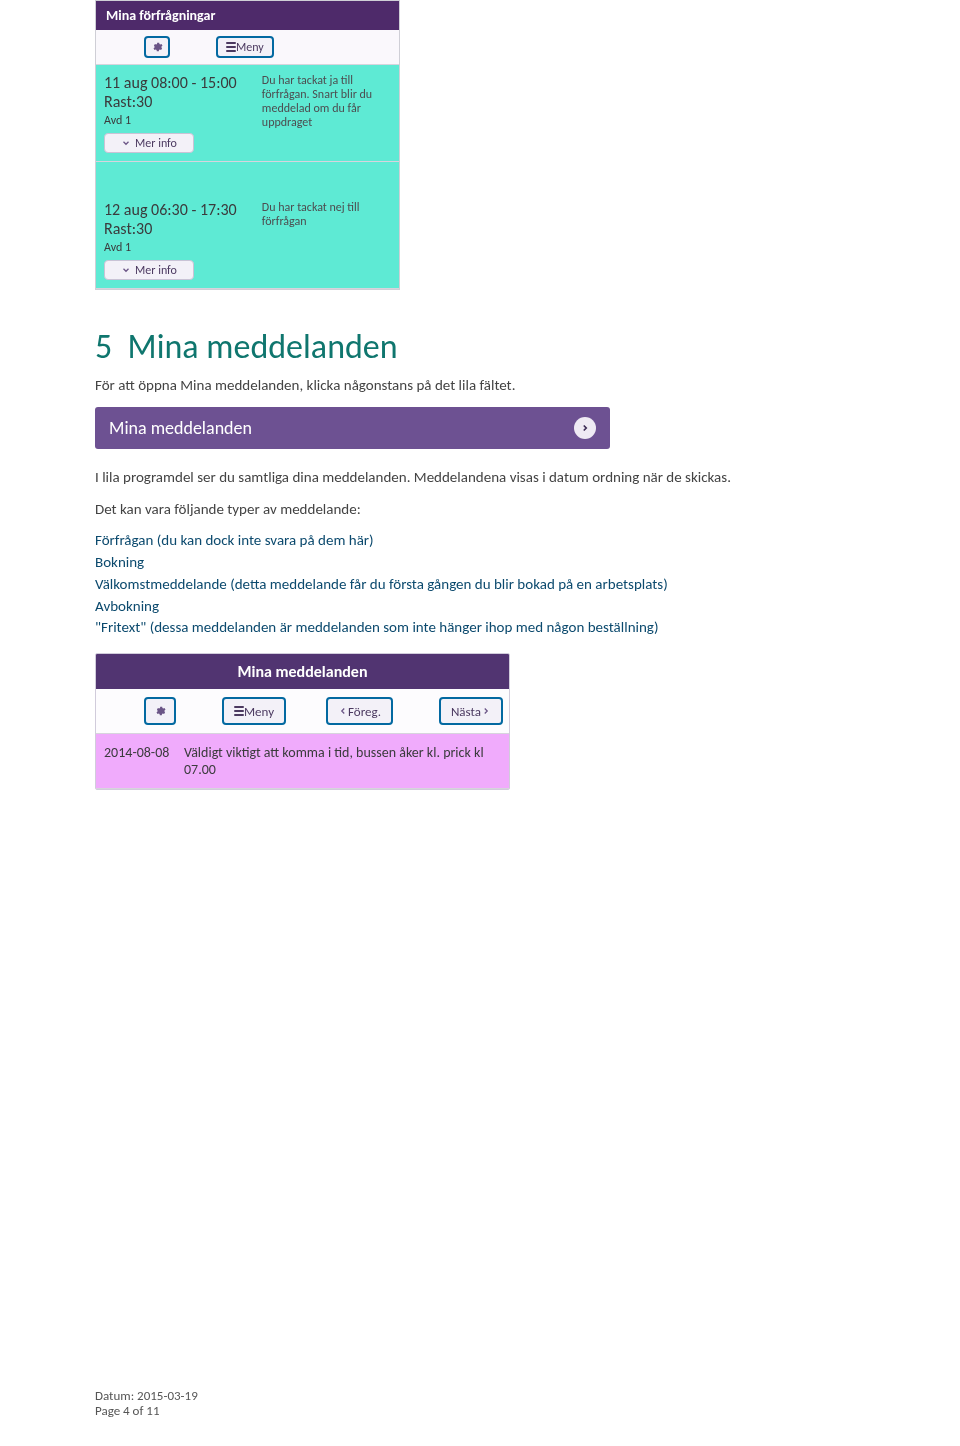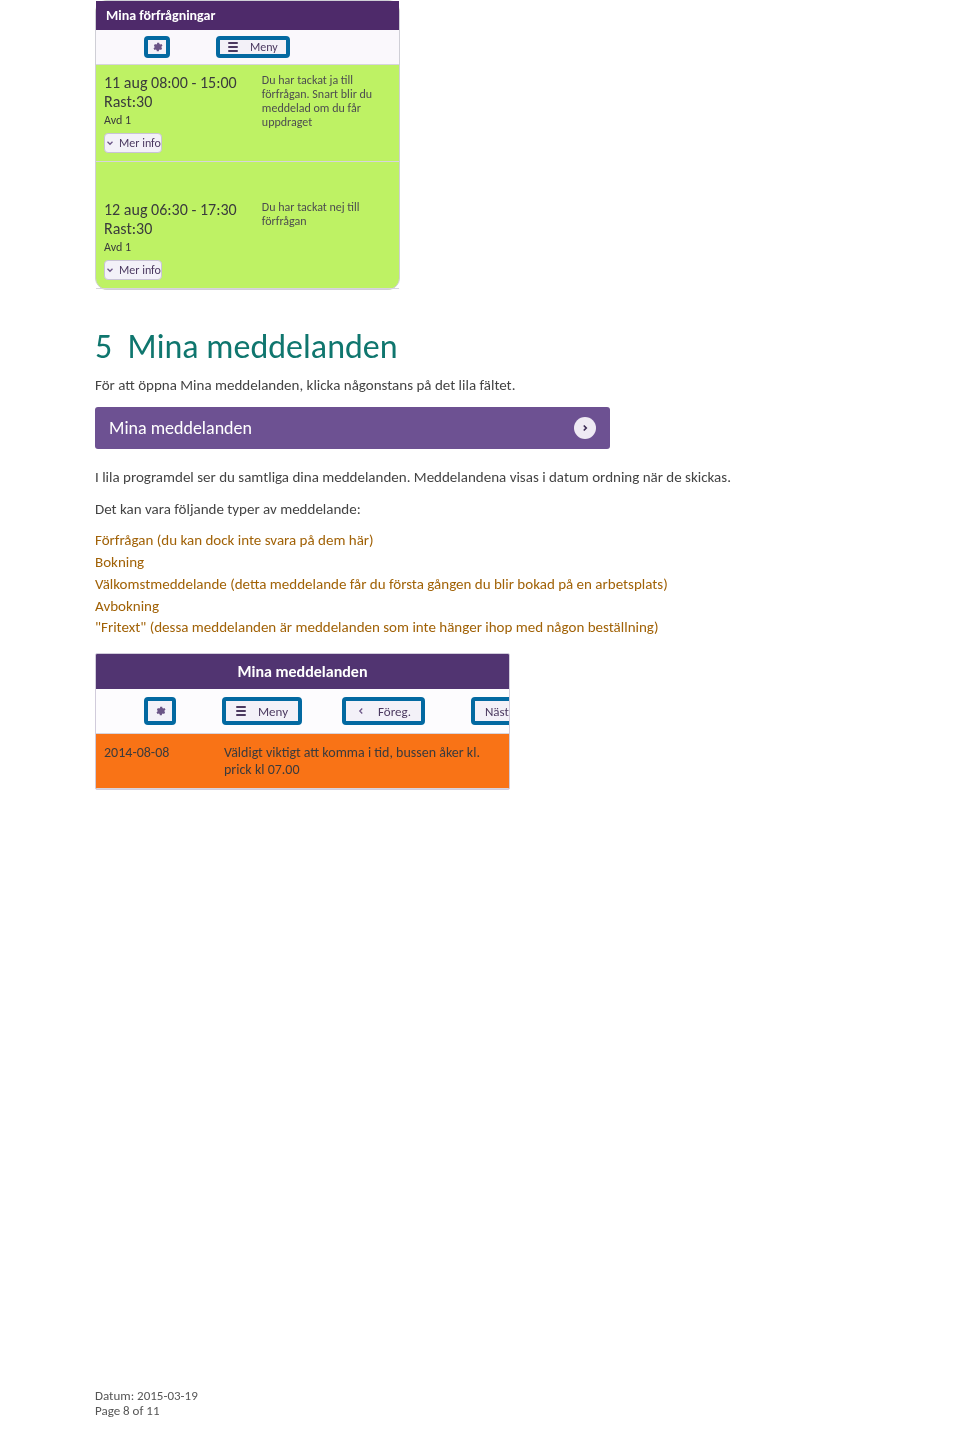--- a/index.html
+++ b/index.html
@@ -1,60 +1,60 @@
 <!DOCTYPE html>
 <html><head>
 <meta charset="utf-8">
 <style>
   * { box-sizing: border-box; margin: 0; padding: 0; }
   html, body { background: #fff; font-family: Calibri, Arial, sans-serif; color: #333; }
   .page { width: 960px; min-height: 1446px; position: relative; padding: 0 95px 60px 95px; }
 
   
-  .shot1 { width: 305px; border: 1px solid #cfcfd6; background: #bef264; font-size: 12px; border-radius: 12px; }
+  .shot1 { width: 305px; border: 1px solid #cfcfd6; background: #5eead4; font-size: 12px; border-radius: 0; }
   .shot1-header {
     background: #4e2a6a; color: #fff; font-weight: bold;
     padding: 6px 10px; font-size: 14px;
   }
   .shot1-toolbar {
     padding: 6px 8px; border-bottom: 1px solid #d7d4dd; display: flex; align-items: center; gap: 6px;
     background: #faf8fc;
   }
   .pill-btn {
     display: inline-flex; align-items: center; justify-content: center;
-    background: #f3f1f8; border: 4px solid #0369a1; border-radius: 4px;
-    height: 22px; padding: 0 8px; color: #4b3960; font-size: 12px; gap: 12px; margin-left: 40px;
+    background: #f3f1f8; border: 2px solid #0369a1; border-radius: 4px;
+    height: 22px; padding: 0 8px; color: #4b3960; font-size: 12px; gap: 0; margin-left: 40px;
   }
   .pill-btn.icon-only { width: 26px; padding: 0; }
   .pill-btn .hamb { display: inline-block; width: 10px; }
   .pill-btn .hamb span { display: block; height: 2px; background: #4b3960; margin: 2px 0; border-radius: 1px; }
   .gear { width: 12px; height: 12px; display: inline-block; }
 
   .req-item {
     display: flex; border-bottom: 1px solid #d7d4dd; padding: 8px;
   }
   .req-left { width: 55%; }
   .req-right { width: 45%; color: #4d4d50; }
   .timeline { color: #3b3b3d; font-size: 16px; }
   .dept { color: #3b3b3d; font-size: 12px; margin-top: 2px; }
   .merinfo {
     display: inline-flex; align-items: center; gap: 4px;
     background: #f3f1f8; border: 1px solid #c9c3d6; border-radius: 4px;
-    height: 20px; padding: 0 0; font-size: 12px; color: #4b3960; margin-top: 6px;
+    height: 20px; padding: 0 16px; font-size: 12px; color: #4b3960; margin-top: 6px;
   }
   .chev-down { width: 10px; height: 10px; display: inline-block; }
   .gap-block { height: 30px; }
 
   
   .sec-heading {
     color: #0f766e; font-size: 34px; font-weight: 400; margin: 36px 0 8px 0;
     font-family: "Segoe UI Light", Calibri, Arial, sans-serif;
   }
   .body-p { color: #444; font-size: 15px; line-height: 1.45; margin: 0 0 10px 0; }
-  .body-list { color: #a16207; font-size: 15px; line-height: 1.45; margin: 0 0 4px 0; }
+  .body-list { color: #0c4a6e; font-size: 15px; line-height: 1.45; margin: 0 0 4px 0; }
   .body-list div { margin: 0; }
 
   
   .shot2 {
     width: 515px; background: #6d5192; color: #fff; border-radius: 3px;
     display: flex; align-items: center; justify-content: space-between;
     padding: 10px 14px; font-size: 18px; margin: 6px 0 18px 0;
   }
   .shot2 .chev-right {
     display: inline-flex; width: 22px; height: 22px; border-radius: 50%;
@@ -70,21 +70,21 @@
   }
   .shot3-toolbar {
     padding: 8px; display: flex; align-items: center; justify-content: space-between;
     border-bottom: 1px solid #d7d4dd; background: #fdfcfe;
   }
   .shot3-toolbar .left { display: flex; gap: 6px; align-items: center; }
   .shot3-toolbar .right { display: flex; gap: 6px; align-items: center; }
   .pill-btn.big { height: 28px; font-size: 13px; padding: 0 10px; }
   .pill-btn.big.icon-only { width: 32px; padding: 0; }
   .shot3-row {
-    display: flex; border-bottom: 1px solid #d7d4dd; padding: 10px 8px; background: #f97316; gap: 40px;
+    display: flex; border-bottom: 1px solid #d7d4dd; padding: 10px 8px; background: #f0abfc;
   }
   .shot3-row .date { width: 80px; color: #3b3b3d; }
   .shot3-row .msg { flex: 1; color: #3b3b3d; }
 
   
   .footer {
     position: absolute; bottom: 28px; left: 95px; right: 95px;
     display: flex; justify-content: space-between; font-size: 13px; color: #555; flex-direction: column;
   }
 </style>
@@ -201,16 +201,16 @@
       </div>
     </div>
     <div class="shot3-row">
       <div class="date">2014-08-08</div>
       <div class="msg">Väldigt viktigt att komma i tid, bussen åker kl. prick kl 07.00</div>
     </div>
   </div>
 
   <div class="footer">
     <span>Datum: 2015-03-19</span>
-    <span>Page 8 of 11</span>
+    <span>Page 4 of 11</span>
   </div>
 
 </div>
 
 </body></html>

